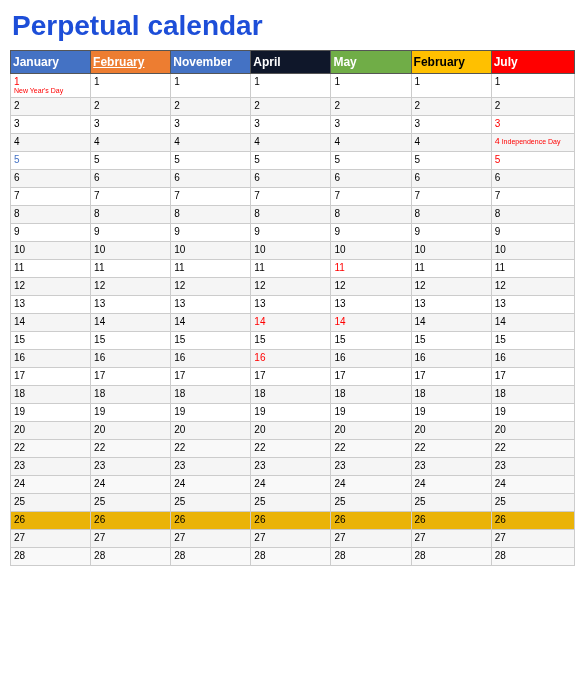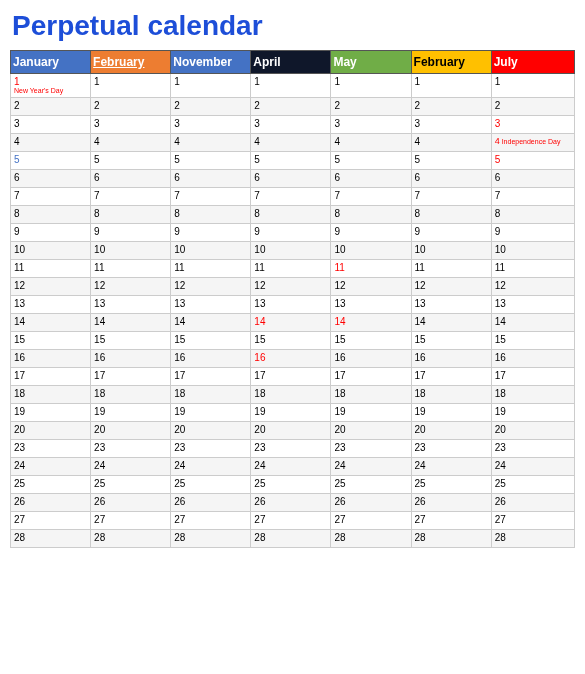--- a/index.html
+++ b/index.html
@@ -243,48 +243,57 @@
       </tr>
       <tr style="background-color: rgb(249, 249, 249);">
         <td><span>20</span></td>
         <td><span>20</span></td>
         <td><span>20</span></td>
         <td><span>20</span></td>
         <td><span>20</span></td>
         <td><span>20</span></td>
         <td><span>20</span></td>
       </tr>
-      <tr>
-        <td><span>23</span></td>
-        <td><span>23</span></td>
-        <td><span>23</span></td>
-        <td><span>23</span></td>
-        <td><span>23</span></td>
-        <td><span>23</span></td>
-        <td><span>23</span></td>
-      </tr>
-      <tr style="background-color: rgb(249, 249, 249);">
-        <td><span>24</span></td>
-        <td><span>24</span></td>
-        <td><span>24</span></td>
-        <td><span>24</span></td>
-        <td><span>24</span></td>
-        <td><span>24</span></td>
-        <td><span>24</span></td>
-      </tr>
-      <tr>
-        <td><span>25</span></td>
-        <td><span>25</span></td>
-        <td><span>25</span></td>
-        <td><span>25</span></td>
-        <td><span>25</span></td>
-        <td><span>25</span></td>
-        <td><span>25</span></td>
-      </tr>
-      <tr style="background-color: #c4b5fd;">
+      <tr style="background-color: rgb(249, 249, 249);">
+        <td><span>22</span></td>
+        <td><span>22</span></td>
+        <td><span>22</span></td>
+        <td><span>22</span></td>
+        <td><span>22</span></td>
+        <td><span>22</span></td>
+        <td><span>22</span></td>
+      </tr>
+      <tr>
+        <td><span>23</span></td>
+        <td><span>23</span></td>
+        <td><span>23</span></td>
+        <td><span>23</span></td>
+        <td><span>23</span></td>
+        <td><span>23</span></td>
+        <td><span>23</span></td>
+      </tr>
+      <tr style="background-color: rgb(249, 249, 249);">
+        <td><span>24</span></td>
+        <td><span>24</span></td>
+        <td><span>24</span></td>
+        <td><span>24</span></td>
+        <td><span>24</span></td>
+        <td><span>24</span></td>
+        <td><span>24</span></td>
+      </tr>
+      <tr>
+        <td><span>25</span></td>
+        <td><span>25</span></td>
+        <td><span>25</span></td>
+        <td><span>25</span></td>
+        <td><span>25</span></td>
+        <td><span>25</span></td>
+        <td><span>25</span></td>
+      </tr>
+      <tr style="background-color: #eab308;">
         <td><span>26</span></td>
         <td><span>26</span></td>
         <td><span>26</span></td>
         <td><span>26</span></td>
         <td><span>26</span></td>
         <td><span>26</span></td>
         <td><span>26</span></td>
       </tr>
       <tr>
         <td><span>27</span></td>

